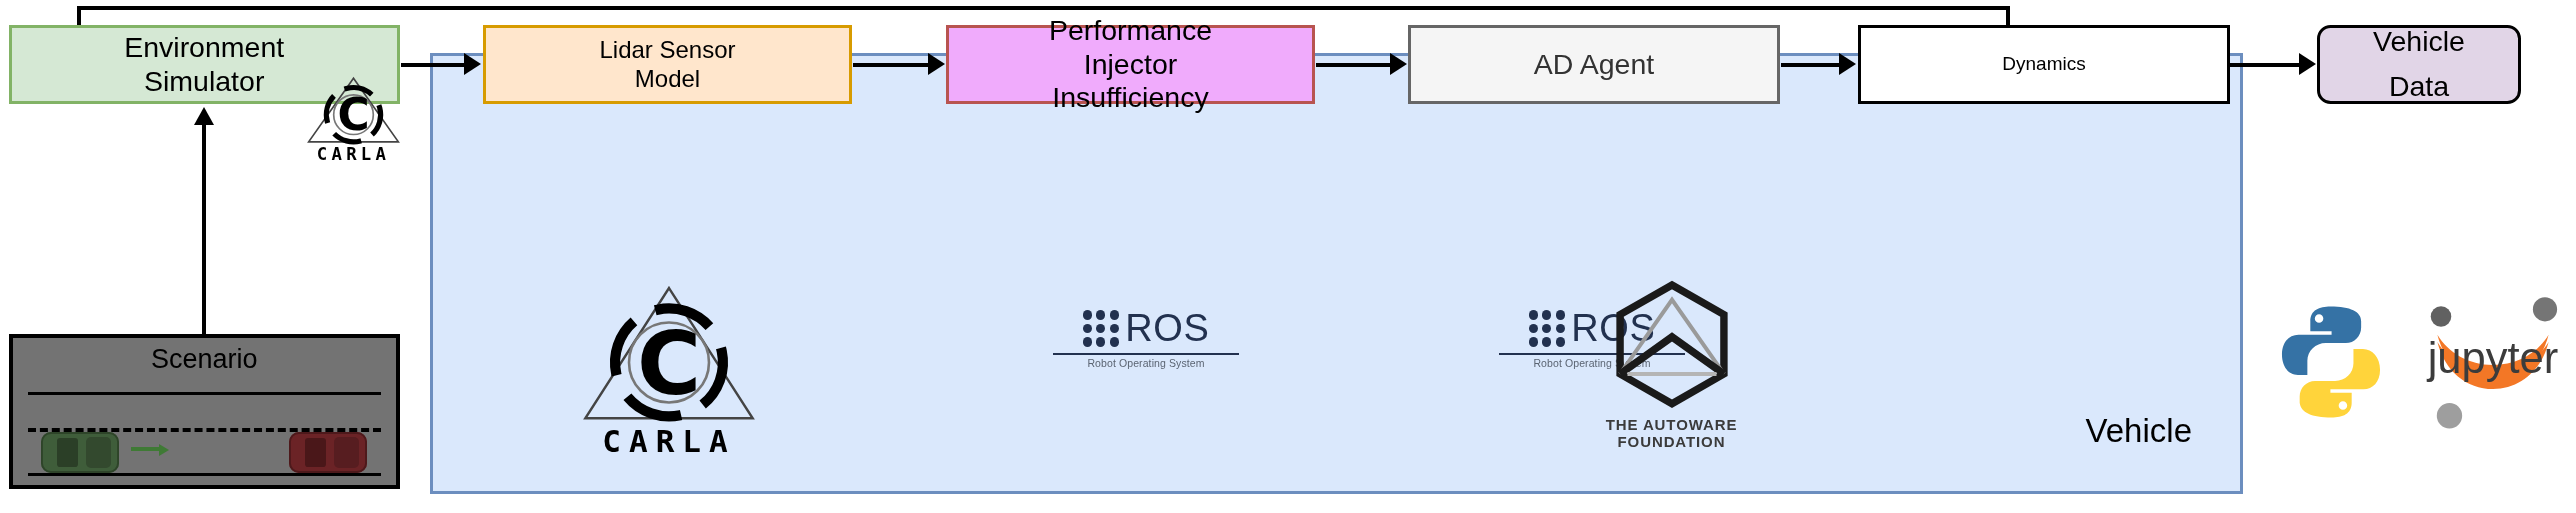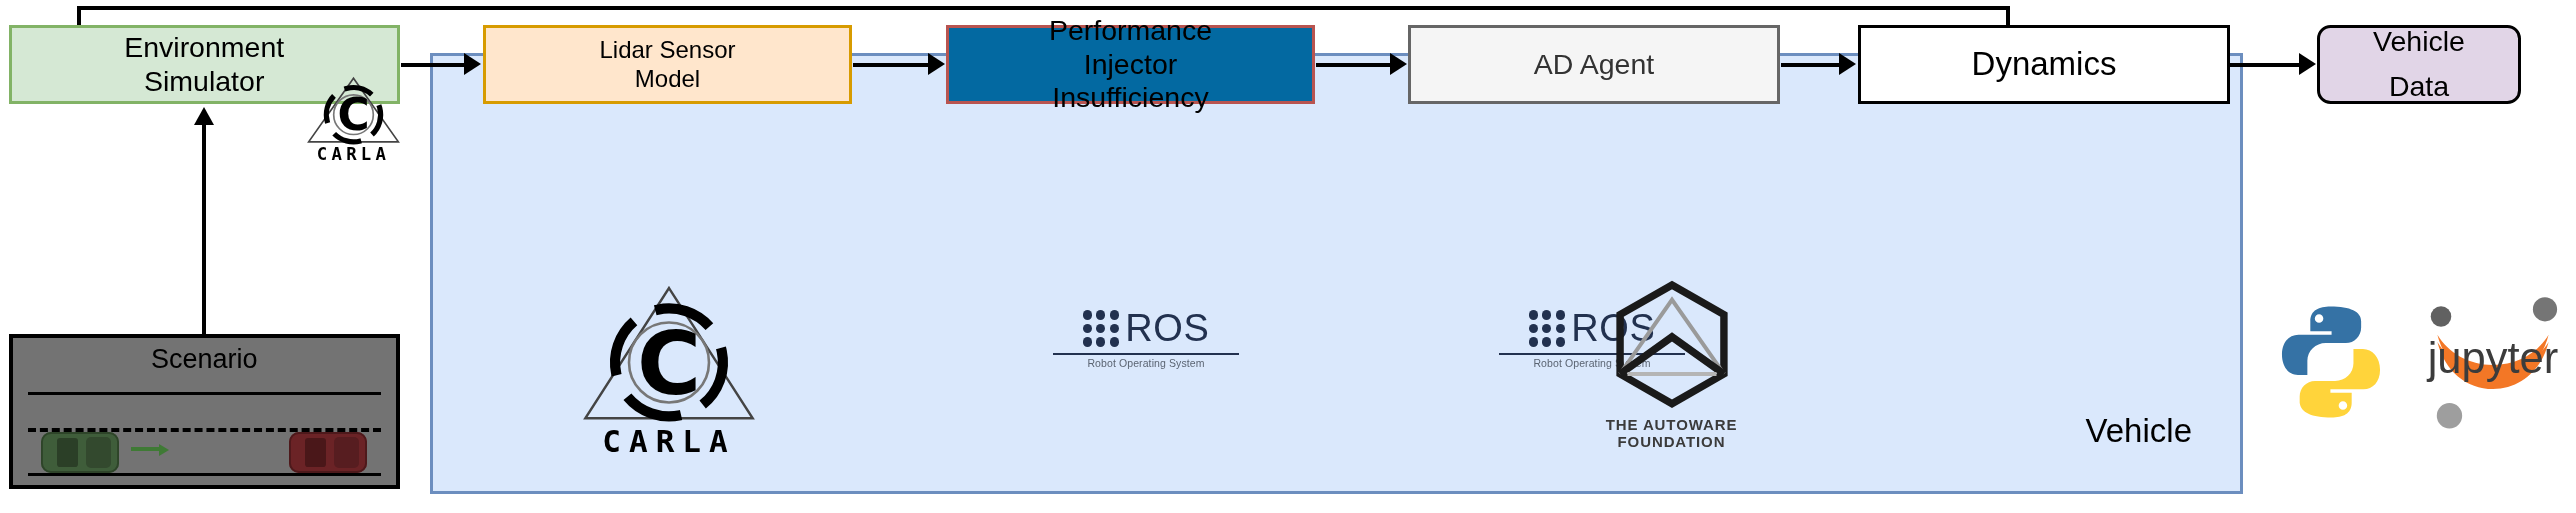--- a/index.html
+++ b/index.html
@@ -14,26 +14,26 @@
   #env-sim{left:8.7px;top:25px;width:391px;height:79px;background:#d5e8d4;
            border:3.1px solid #82b366;font-size:28.5px;}
   
   #vehicle-container{position:absolute;left:430px;top:53px;width:1813px;height:441px;
            background:#dae8fc;border:3.1px solid #6c8ebf;box-sizing:border-box;}
   #vehicle-label{position:absolute;left:1969px;top:409px;width:223px;height:43px;
            font-size:33px;display:flex;align-items:center;justify-content:flex-end;color:#000;}
 
   #lidar{left:483px;top:25px;width:369px;height:79px;background:#ffe6cc;
            border:3.1px solid #d79b00;font-size:24px;}
-  #injector{left:946px;top:25px;width:369px;height:79px;background:#0369a1;
+  #injector{left:946px;top:25px;width:369px;height:79px;background:#f0abfc;
            border:3.1px solid #b85450;font-size:28.5px;}
   #ad-agent{left:1408px;top:25px;width:372px;height:79px;background:#f5f5f5;
            border:3.1px solid #666666;font-size:28.5px;color:#333333;}
   #dynamics{left:1858px;top:25px;width:372px;height:79px;background:#ffffff;
-           border:3.7px solid #000000;font-size:33px;}
+           border:3.7px solid #000000;font-size:19px;}
   #vehicle-data{left:2317px;top:25px;width:204px;height:79px;background:#e1d5e7;
            border:3.7px solid #000000;border-radius:13.6px;font-size:28.5px;}
 
   
   #scenario{position:absolute;left:8.7px;top:334px;width:391px;height:155px;
            background:#737373;border:4.3px solid #000000;box-sizing:border-box;}
   #scenario-title{position:absolute;left:0;top:6.2px;width:100%;text-align:center;
            font-size:27px;color:#000;}
   .road-line{position:absolute;left:15px;width:calc(100% - 30px);height:3.1px;background:#000;}
   #road-top{top:54px;}

